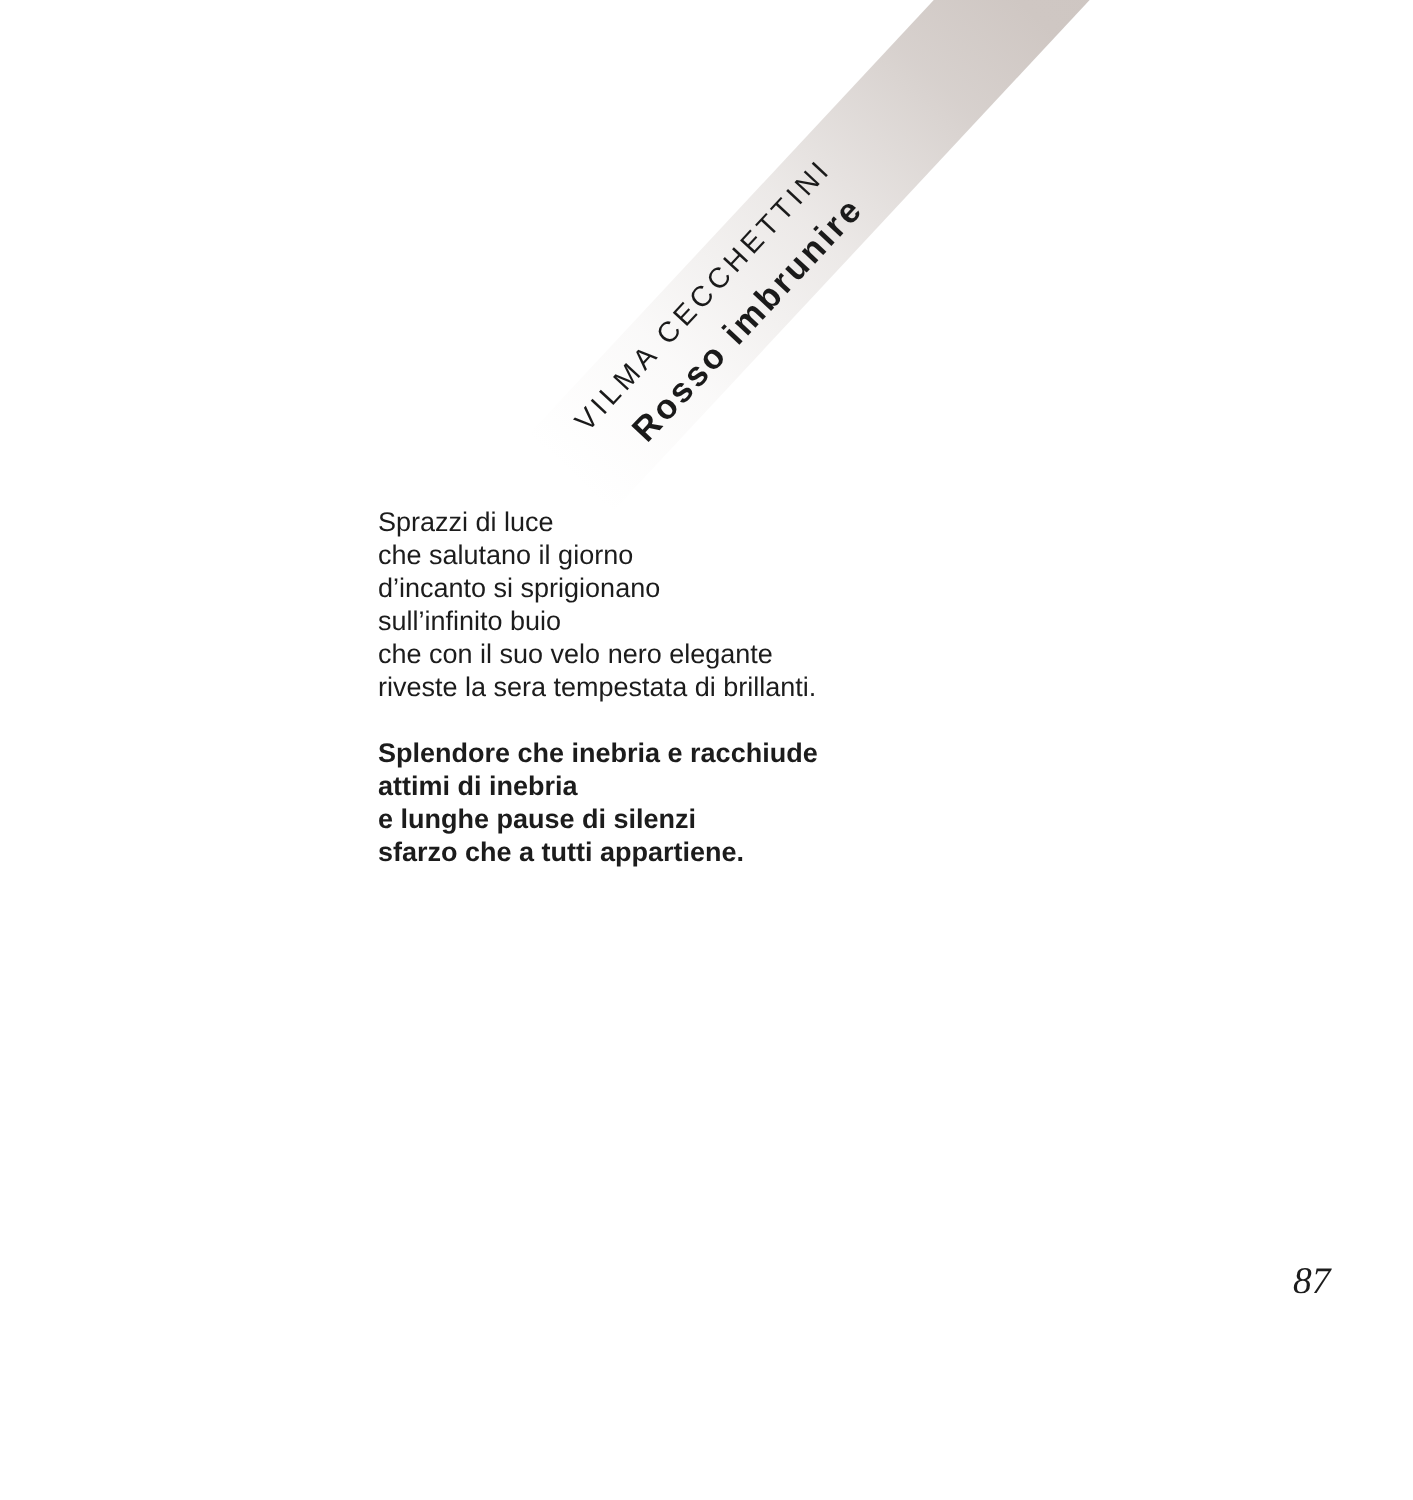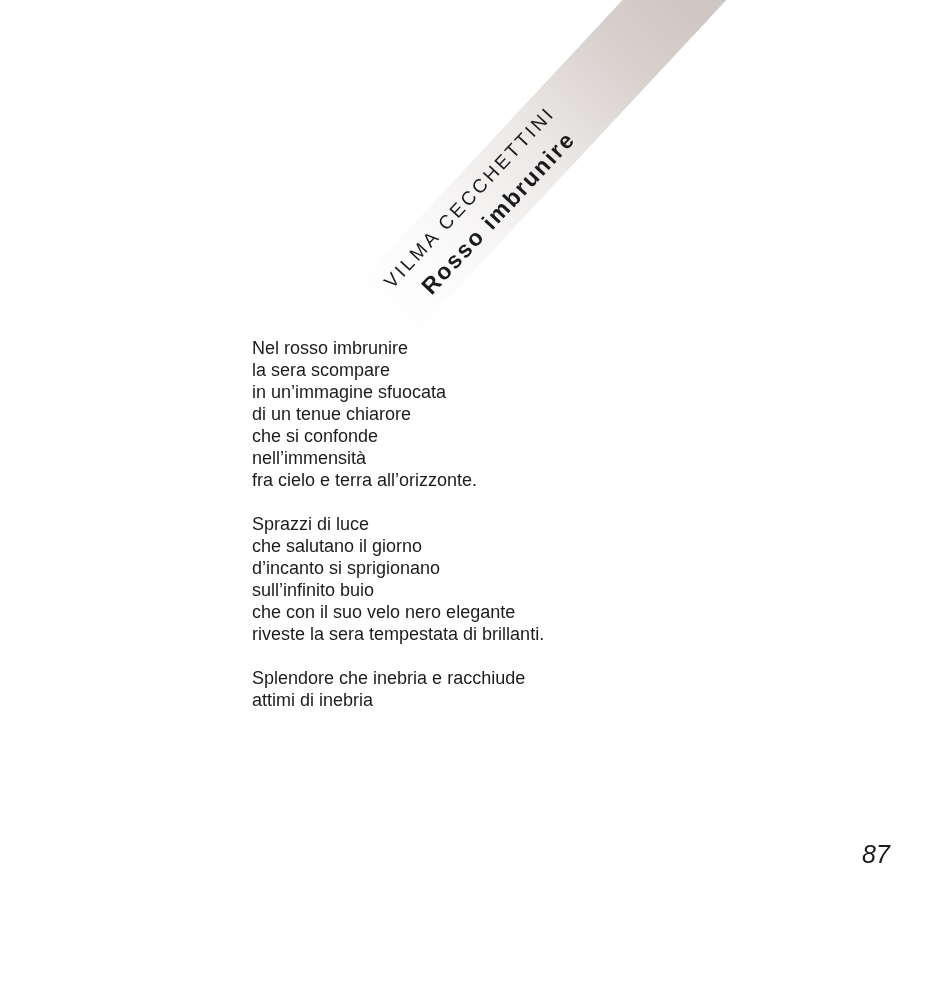--- a/index.html
+++ b/index.html
@@ -62,67 +62,61 @@
     z-index: 2;
     font-size: 18px;
     line-height: 22px;
     color: #1c1c1c;
   }
   .stanza {
     margin: 0 0 22px 0;
   }
   .stanza:last-child {
     margin-bottom: 14px;
+    font-weight: bold;
   }
   .line {
     white-space: nowrap;
   }
 
   
   .page-number {
     position: absolute;
     left: 862px;
     top: 842px;
     z-index: 2;
-    font-family: Liberation Sans, sans-serif;
+    font-family: Liberation Serif, serif;
     font-style: italic;
     font-size: 25px;
     line-height: 1;
     color: #1c1c1c;
   }
 </style>
 </head>
 <body>
 
 <div class="page">
 
   <div class="ribbon">
     <span class="ribbon-author">VILMA CECCHETTINI</span>
     <span class="ribbon-title">Rosso imbrunire</span>
   </div>
 
   <div class="poem">
     <div class="stanza">
-      <div class="line">Nel rosso imbrunire</div>
-      <div class="line">la sera scompare</div>
-      <div class="line">in un’immagine sfuocata</div>
-      <div class="line">di un tenue chiarore</div>
-      <div class="line">che si confonde</div>
-      <div class="line">nell’immensità</div>
-      <div class="line">fra cielo e terra all’orizzonte.</div>
-    </div>
-    <div class="stanza">
       <div class="line">Sprazzi di luce</div>
       <div class="line">che salutano il giorno</div>
       <div class="line">d’incanto si sprigionano</div>
       <div class="line">sull’infinito buio</div>
       <div class="line">che con il suo velo nero elegante</div>
       <div class="line">riveste la sera tempestata di brillanti.</div>
     </div>
     <div class="stanza">
       <div class="line">Splendore che inebria e racchiude</div>
       <div class="line">attimi di inebria</div>
+      <div class="line">e lunghe pause di silenzi</div>
+      <div class="line">sfarzo che a tutti appartiene.</div>
     </div>
   </div>
 
   <div class="page-number">87</div>
 
 </div>
 
 </body></html>

